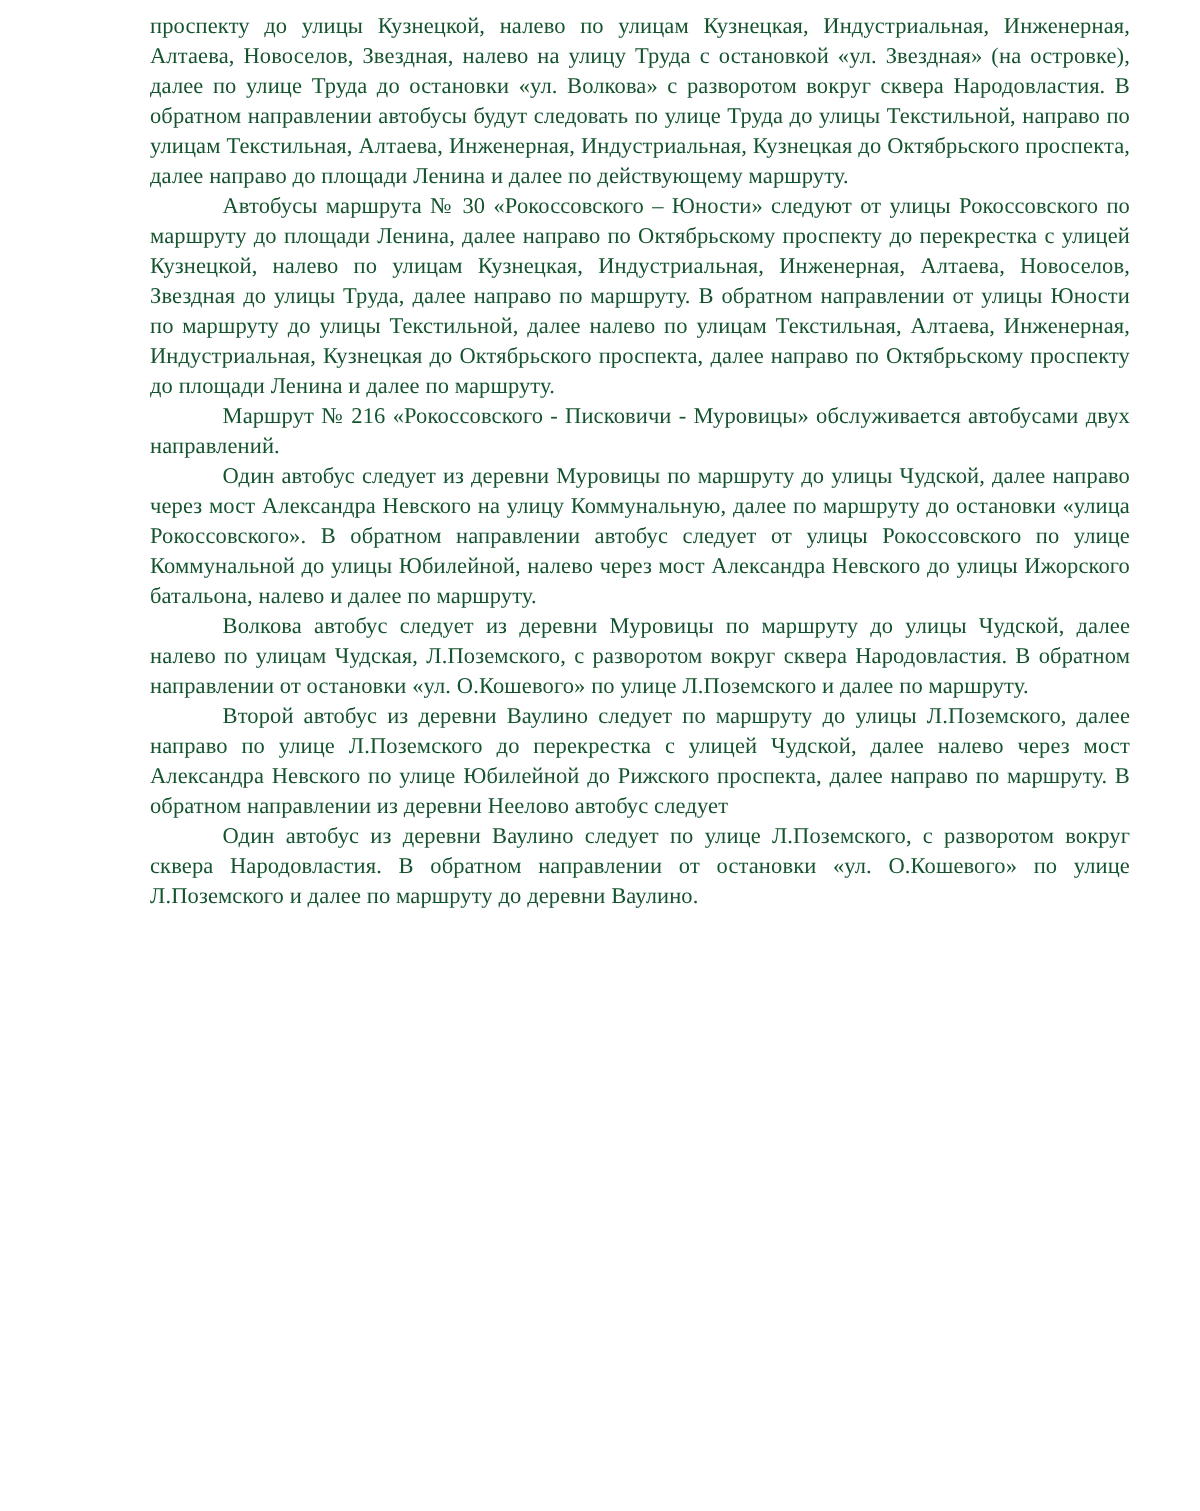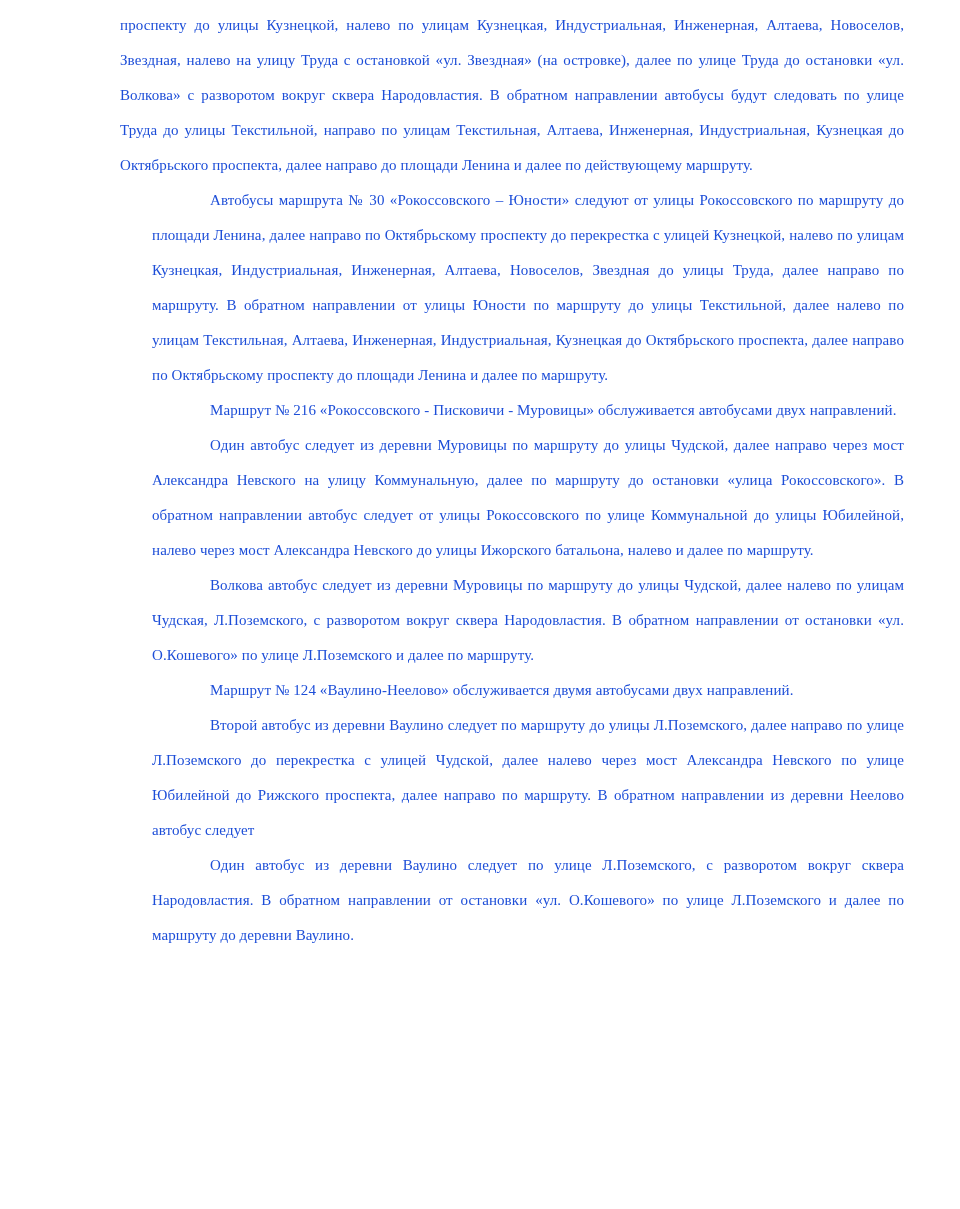--- a/index.html
+++ b/index.html
@@ -14,48 +14,46 @@
     color: #1a1a1a;
   }
   .page {
     width: 960px;
     min-height: 1209px;
     box-sizing: border-box;
     padding: 8px 56px 8px 120px;
     background: #ffffff;
   }
   .doc-body {
-    font-size: 15px;
-    line-height: 35px;
+    font-size: 18px;
+    line-height: 24px;
     text-align: justify;
     text-justify: inter-word;
-    color: #1d4ed8;
+    color: #14532d;
     letter-spacing: 0.1px;
   }
   .para {
     margin: 0;
     text-align: justify;
     text-indent: 0;
   }
   .para.indented {
     text-indent: 58px;
   }
   .para + .para {
     margin-top: 0;
-    margin-left: 32px;
   }
   
 </style>
 </head>
 <body>
 
 <div class="page">
   <div class="doc-body">
     <p class="para">проспекту до улицы Кузнецкой, налево по улицам Кузнецкая, Индустриальная, Инженерная, Алтаева, Новоселов, Звездная, налево на улицу Труда с остановкой «ул. Звездная» (на островке), далее по улице Труда до остановки «ул. Волкова» с разворотом вокруг сквера Народовластия. В обратном направлении автобусы будут следовать по улице Труда до улицы Текстильной, направо по улицам Текстильная, Алтаева, Инженерная, Индустриальная, Кузнецкая до Октябрьского проспекта, далее направо до площади Ленина и далее по действующему маршруту.</p>
     <p class="para indented">Автобусы маршрута № 30 «Рокоссовского – Юности» следуют от улицы Рокоссовского по маршруту до площади Ленина, далее направо по Октябрьскому проспекту до перекрестка с улицей Кузнецкой, налево по улицам Кузнецкая, Индустриальная, Инженерная, Алтаева, Новоселов, Звездная до улицы Труда, далее направо по маршруту. В обратном направлении от улицы Юности по маршруту до улицы Текстильной, далее налево по улицам Текстильная, Алтаева, Инженерная, Индустриальная, Кузнецкая до Октябрьского проспекта, далее направо по Октябрьскому проспекту до площади Ленина и далее по маршруту.</p>
     <p class="para indented">Маршрут № 216 «Рокоссовского - Писковичи - Муровицы» обслуживается автобусами двух направлений.</p>
     <p class="para indented">Один автобус следует из деревни Муровицы по маршруту до улицы Чудской, далее направо через мост Александра Невского на улицу Коммунальную, далее по маршруту до остановки «улица Рокоссовского». В обратном направлении автобус следует от улицы Рокоссовского по улице Коммунальной до улицы Юбилейной, налево через мост Александра Невского до улицы Ижорского батальона, налево и далее по маршруту.</p>
     <p class="para indented">Волкова автобус следует из деревни Муровицы по маршруту до улицы Чудской, далее налево по улицам Чудская, Л.Поземского, с разворотом вокруг сквера Народовластия. В обратном направлении от остановки «ул. О.Кошевого» по улице Л.Поземского и далее по маршруту.</p>
-    <p class="para indented">Маршрут № 124 «Ваулино-Неелово» обслуживается двумя автобусами двух направлений.</p>
     <p class="para indented">Второй автобус из деревни Ваулино следует по маршруту до улицы Л.Поземского, далее направо по улице Л.Поземского до перекрестка с улицей Чудской, далее налево через мост Александра Невского по улице Юбилейной до Рижского проспекта, далее направо по маршруту. В обратном направлении из деревни Неелово автобус следует</p>
     <p class="para indented">Один автобус из деревни Ваулино следует по улице Л.Поземского, с разворотом вокруг сквера Народовластия. В обратном направлении от остановки «ул. О.Кошевого» по улице Л.Поземского и далее по маршруту до деревни Ваулино.</p>
   </div>
 </div>
 
 </body></html>

